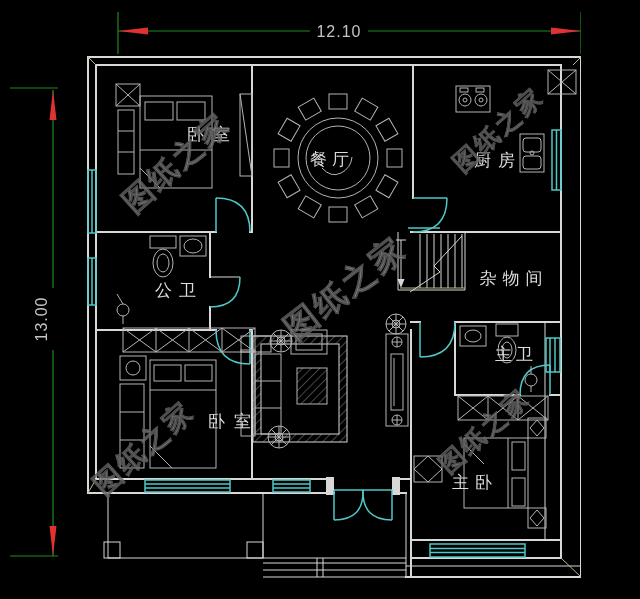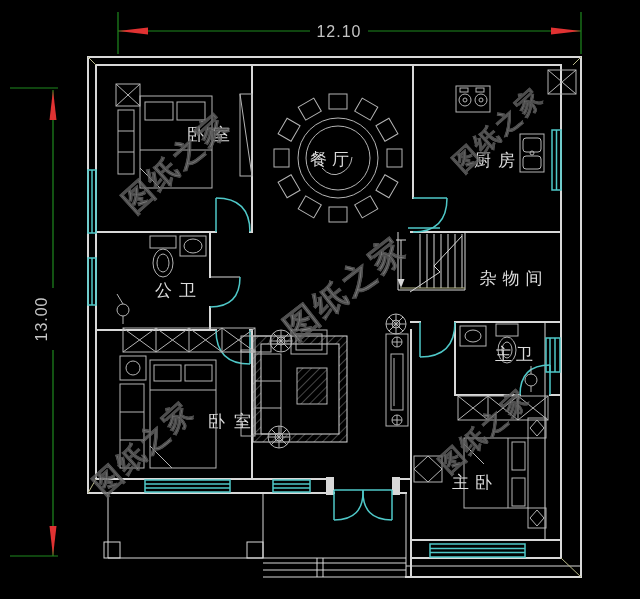--- a/index.html
+++ b/index.html
@@ -1,16 +1,16 @@
 <!DOCTYPE html>
 <html style="--background: #000000; --wall: #d8d8d8; --furniture: #b4b4b4; --window: #4fc8c8; --dimension: #1f8a1f; --arrow: #e03232; --dim_text: #c4c4c4; --label: #dcdcdc; --watermark: #9c9c9c; --stair_accent: #b9b98a;"><head>
 <meta charset="utf-8">
 <style>
   html,body{margin:0;padding:0;background:#000;}
-  #stage{position:relative;width:640px;height:599px;background:var(--background,#000);overflow:hidden;}
+  #stage{position:relative;width:581px;height:599px;background:var(--background,#000);overflow:hidden;}
   svg{display:block;}
   .wall{stroke:var(--wall,#d8d8d8);stroke-width:2;fill:none;stroke-linecap:square;}
   .wall1{stroke:var(--wall,#d8d8d8);stroke-width:1;fill:none;}
   .fill-wall{fill:var(--wall,#d8d8d8);stroke:none;}
   .furn{stroke:var(--furniture,#b4b4b4);stroke-width:1;fill:none;}
   .win{stroke:var(--window,#4fc8c8);stroke-width:1.5;fill:none;}
   .dimline{stroke:var(--dimension,#1f8a1f);stroke-width:1.2;fill:none;}
   .arrow{fill:var(--arrow,#e03232);stroke:none;}
   .miter{stroke:var(--stair_accent,#b9b98a);stroke-width:1;fill:none;}
   .hatchband{fill:url(#hatch);stroke:none;fill-rule:evenodd;}

